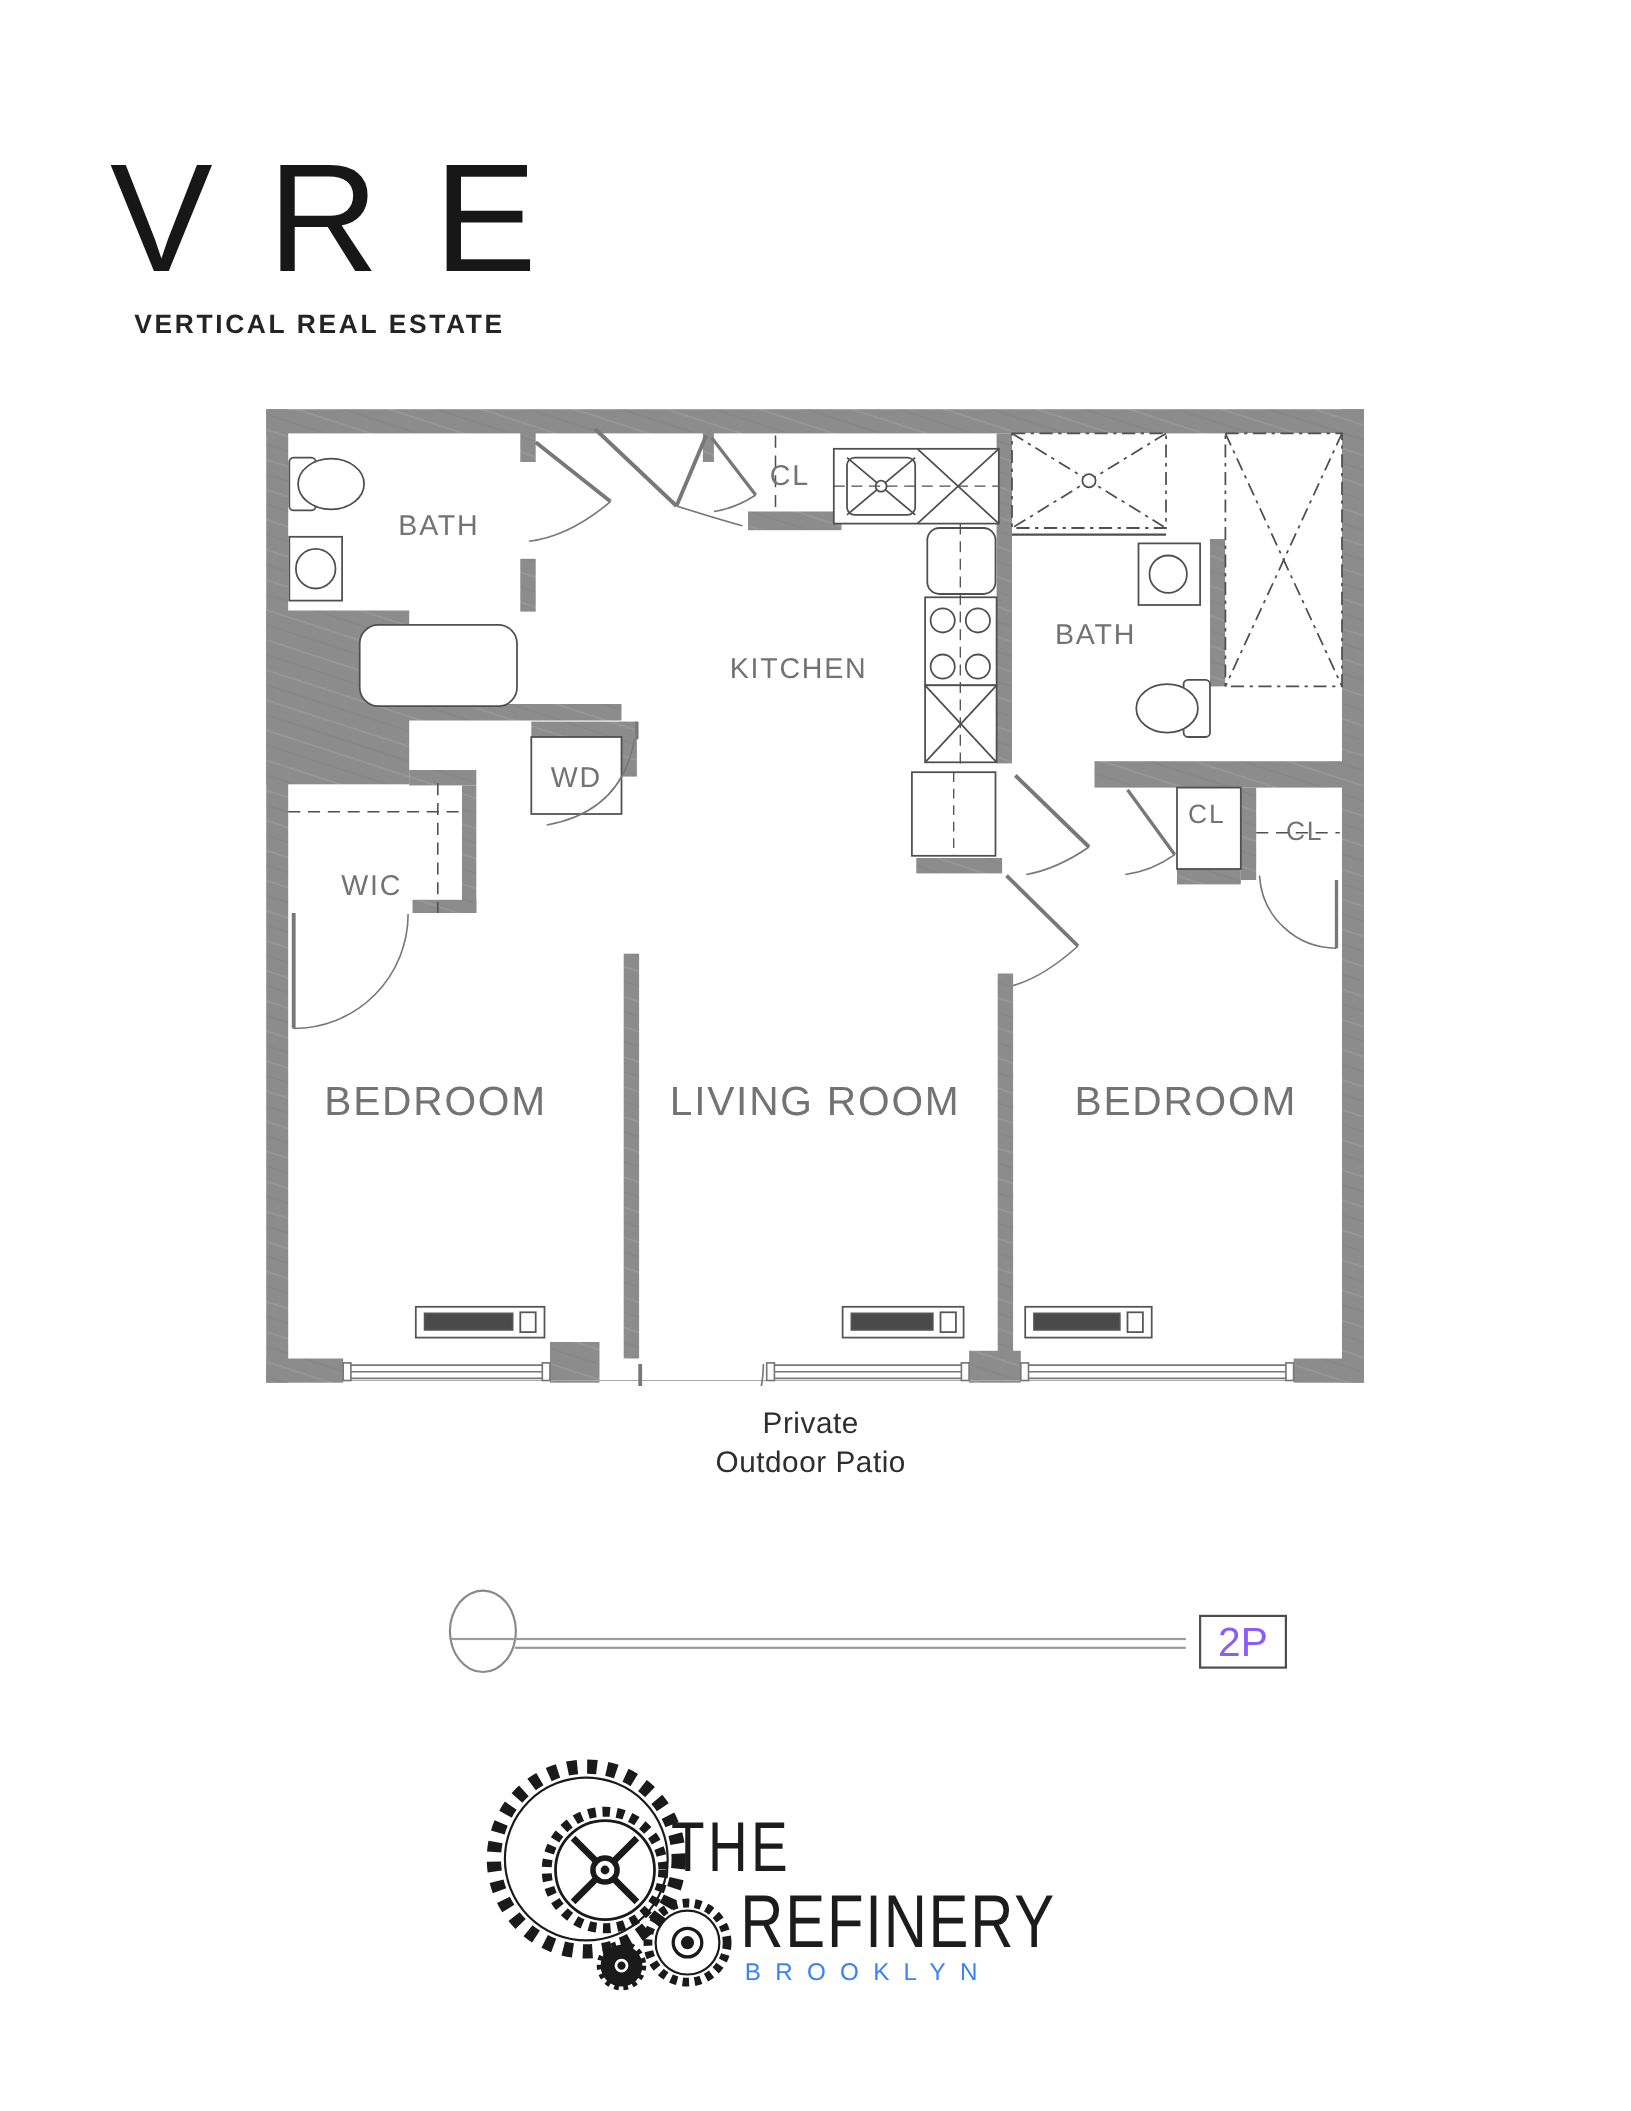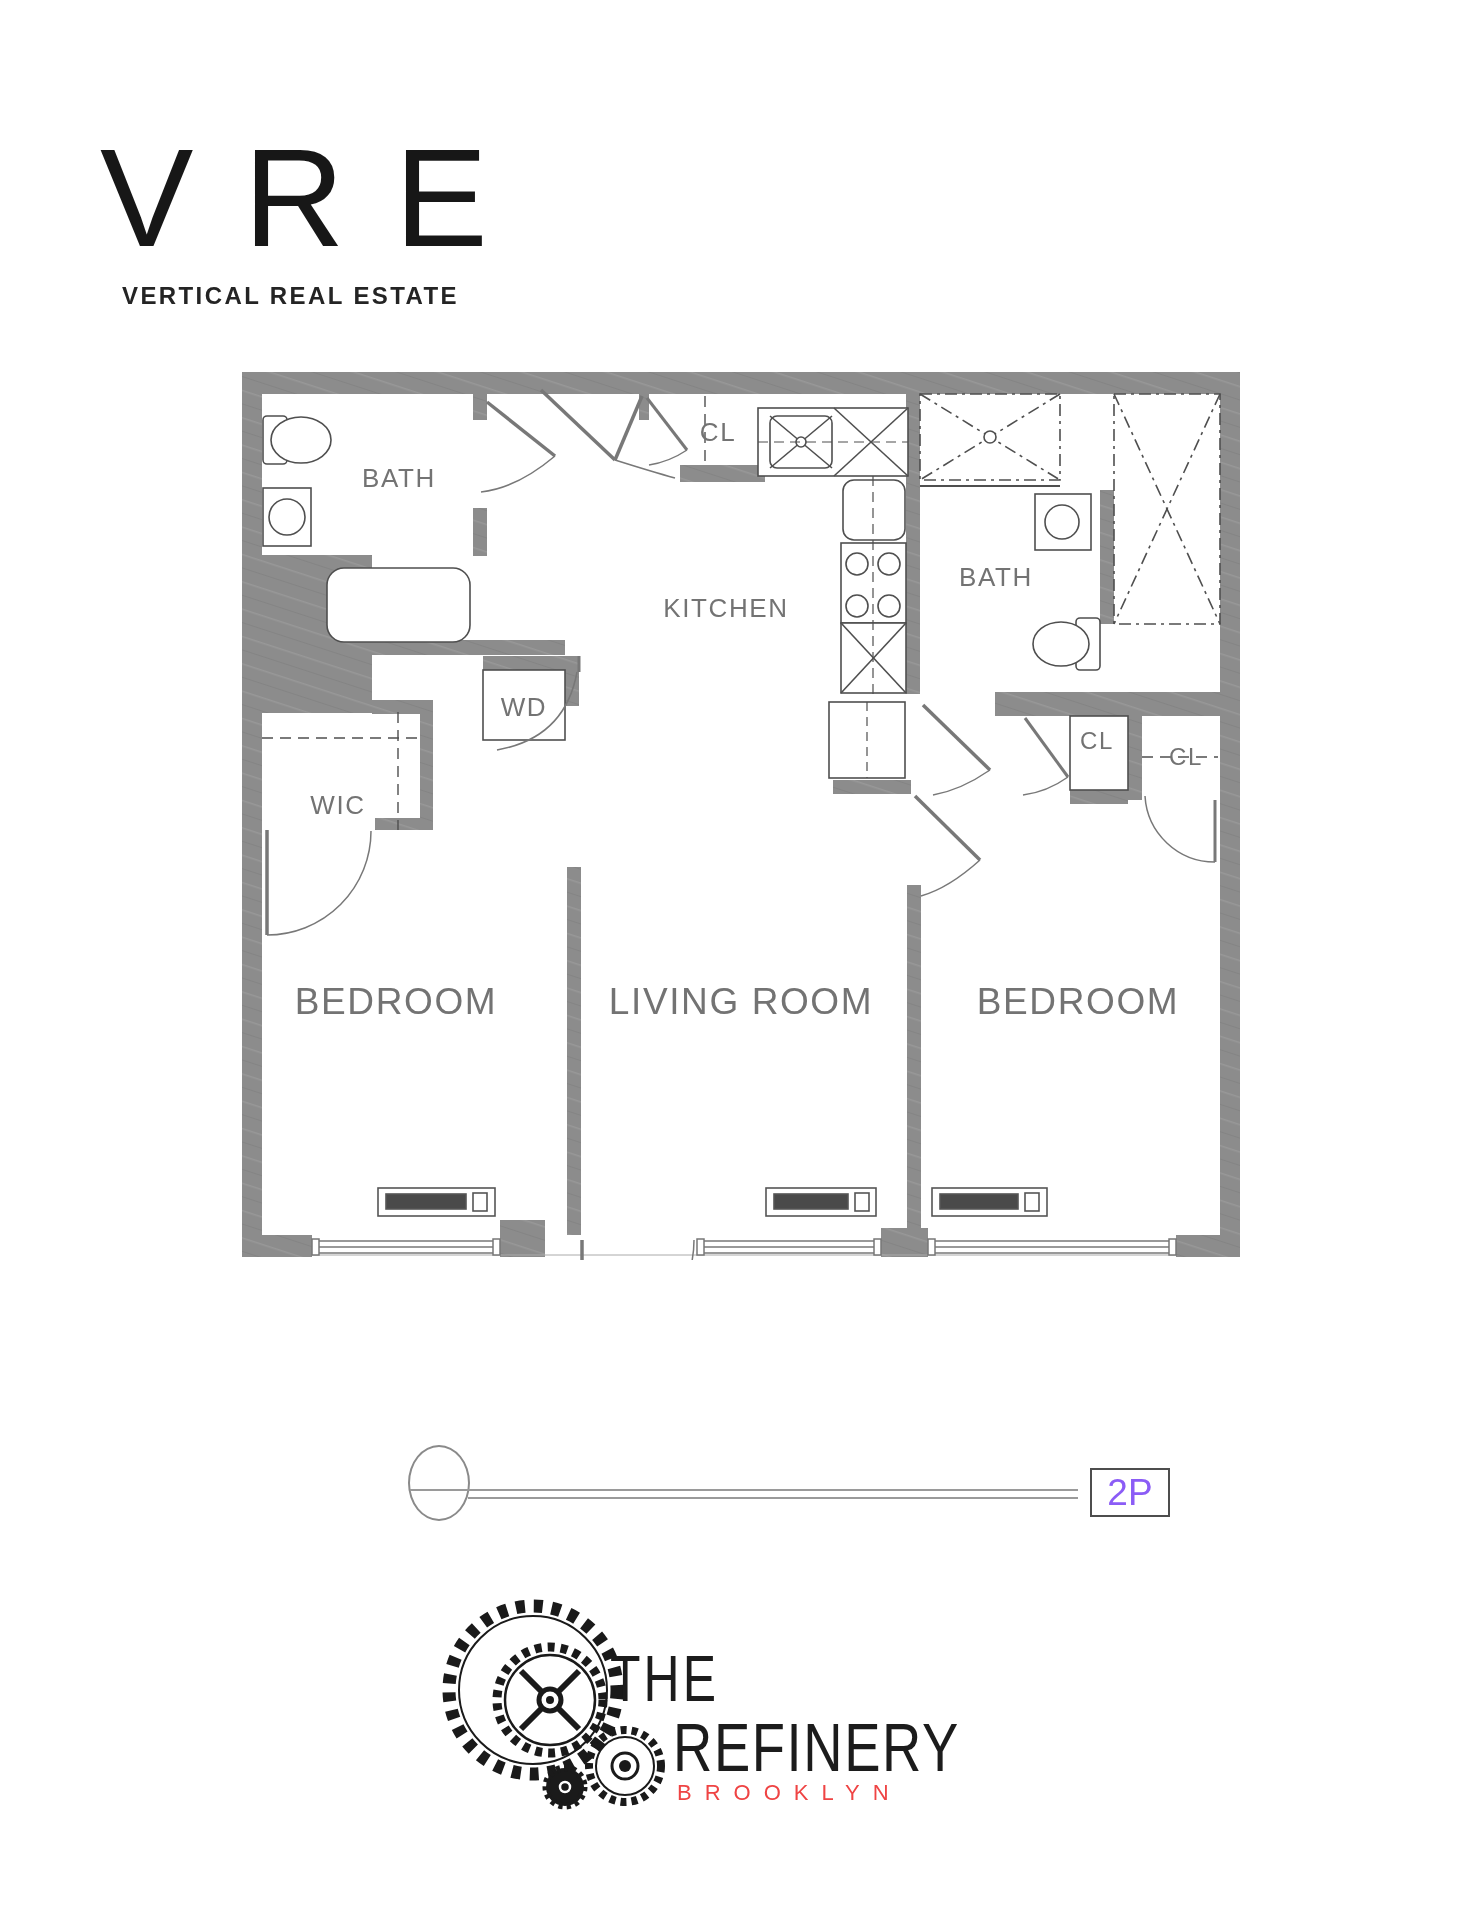--- a/index.html
+++ b/index.html
@@ -22,21 +22,21 @@
                 border-radius:50%;background:transparent;}
   .rule{position:absolute;height:2px;background:#9a9a9a;}
   #apt-title{left:492px;top:1436px;font-size:40px;color:#7b7b7b;letter-spacing:1.5px;white-space:nowrap;}
   #badge-2p{left:1090px;top:1468px;width:76px;height:45px;border:2px solid#4d4d4d;
             display:flex;align-items:center;justify-content:center;font-size:37px;color:#8b5cf6;}
   
   #ref-the{left:610px;top:1642px;font-size:64px;font-weight:300;color:#1c1c1c;
            transform:scaleX(0.78);transform-origin:left top;letter-spacing:4px;}
   #ref-name{left:673px;top:1708px;font-size:68px;font-weight:300;color:#1c1c1c;
             transform:scaleX(0.80);transform-origin:left top;letter-spacing:2px;}
-  #ref-city{left:677px;top:1780px;font-size:22px;font-weight:500;color:#ef4444;letter-spacing:13px;}
+  #ref-city{left:677px;top:1780px;font-size:22px;font-weight:500;color:#3b82f6;letter-spacing:13px;}
 </style>
 </head>
 <body>
 
 <div id="page">
 
   <div class="abs" id="vre-logo">VRE</div>
   <div class="abs" id="vre-tagline">VERTICAL REAL ESTATE</div>
 
   <svg class="abs" style="left:235px;top:360px;" width="1010" height="900" viewBox="0 0 1010 900">
@@ -257,20 +257,24 @@
   <div class="plan-label" style="left:726px;top:608px;">KITCHEN</div>
   <div class="plan-label" style="left:996px;top:577px;">BATH</div>
   <div class="plan-label" style="left:524px;top:707px;">WD</div>
   <div class="plan-label" style="left:338px;top:778px;margin-top:27px;">WIC</div>
   <div class="plan-label small" style="left:1097px;top:741px;">CL</div>
   <div class="plan-label small" style="left:1186px;top:757px;">CL</div>
   <div class="plan-label big" style="left:396px;top:1002px;">BEDROOM</div>
   <div class="plan-label big" style="left:741px;top:1002px;">LIVING ROOM</div>
   <div class="plan-label big" style="left:1078px;top:1002px;">BEDROOM</div>
 
+  <div id="patio-label">
+    <div>Private</div>
+    <div>Outdoor Patio</div>
+  </div>
 
   <div class="abs" id="title-circle"></div>
   <div class="rule" style="left:410px;top:1489px;width:668px;"></div>
   <div class="rule" style="left:468px;top:1497px;width:610px;"></div>
   <div class="abs" id="badge-2p">2P</div>
 
   <svg class="abs" style="left:440px;top:1560px;" width="260" height="270" viewBox="0 0 260 270">
     <g stroke="#1a1a1a" fill="none">
       <g>
         <circle cx="93" cy="130" r="84" stroke-width="13" stroke-dasharray="9 9"></circle>

